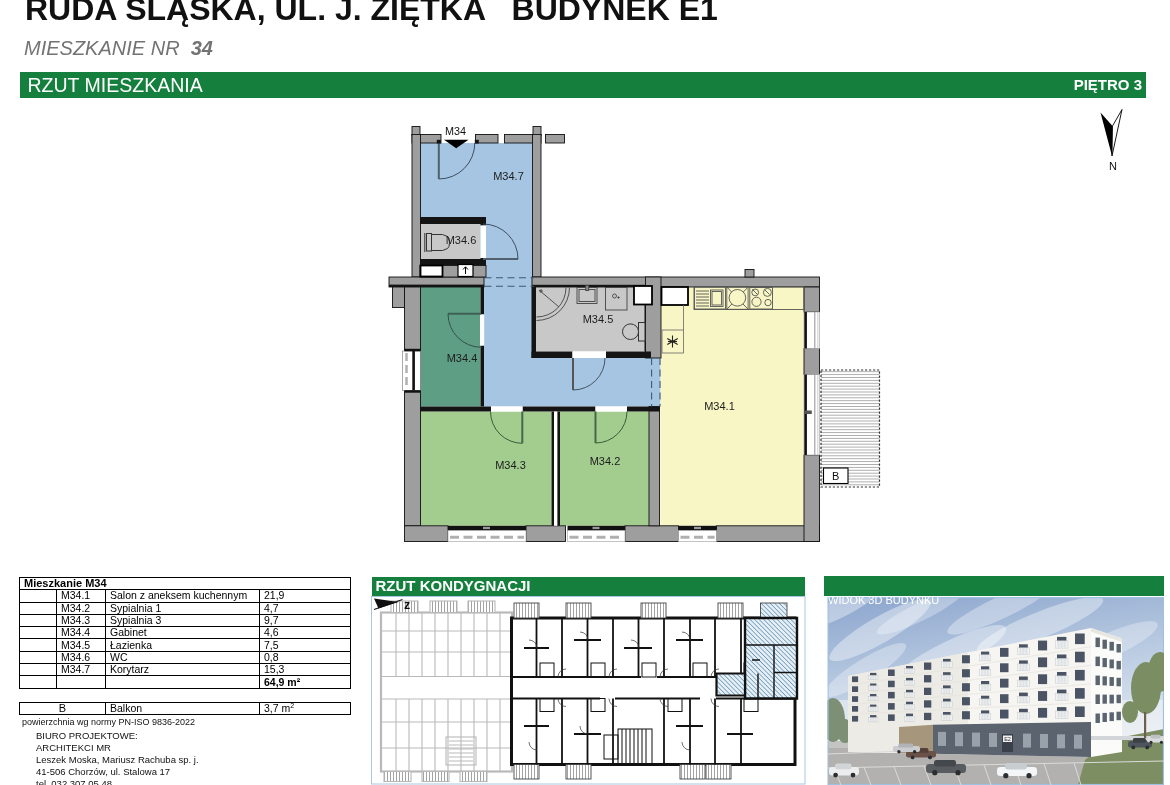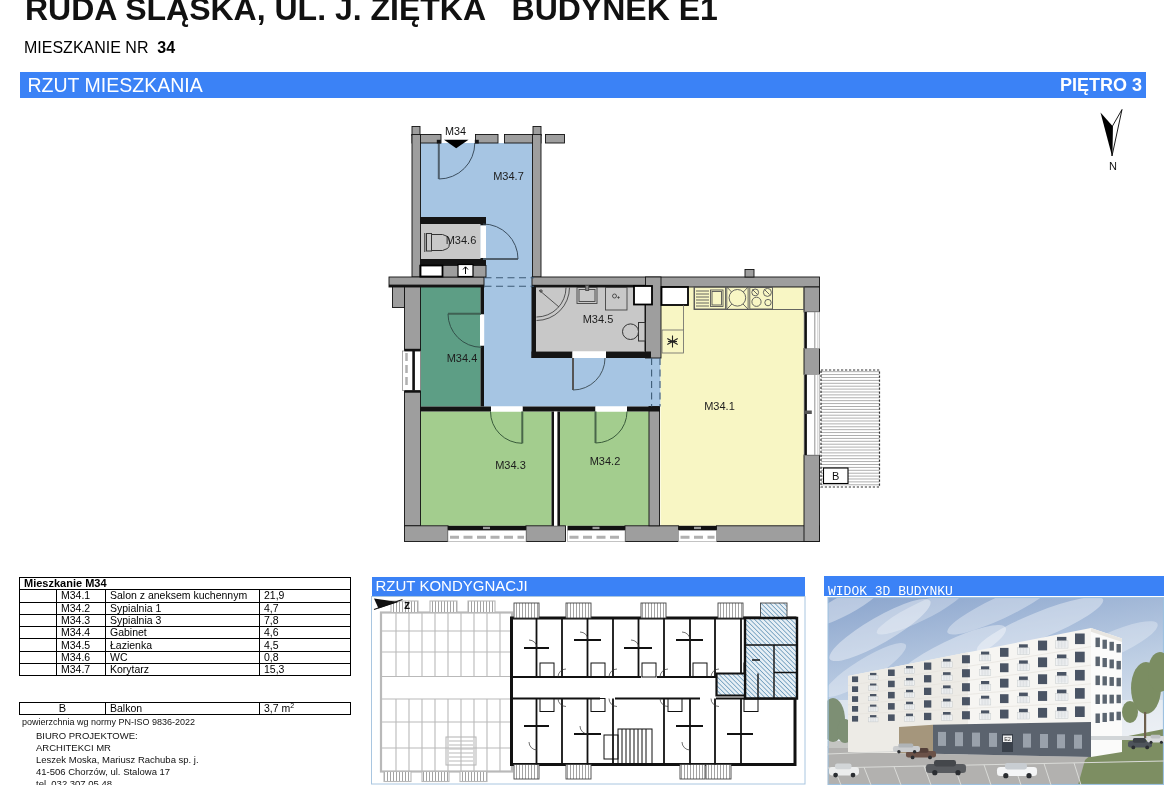--- a/index.html
+++ b/index.html
@@ -1,34 +1,34 @@
 <!DOCTYPE html>
 <html lang="pl"><head>
 <meta charset="utf-8">
 <title>Rzut mieszkania</title>
 <style>
   html,body{margin:0;padding:0;background:#fff;}
   body{width:1170px;height:785px;position:relative;overflow:hidden;
        font-family:"Liberation Sans", sans-serif;}
   .abs{position:absolute;}
-  .bar{background:#3b82f6;color:#fff;}
+  .bar{background:#15803d;color:#fff;}
   table.areas{border-collapse:collapse;table-layout:fixed;}
   table.areas td{border:1px solid #000;padding:0 0 0 4px;font-size:10.5px;
       height:11.3px;line-height:11px;overflow:hidden;white-space:nowrap;}
 </style>
 </head>
 <body>
 
 <div class="abs" style="left:25px;top:-7.5px;font-size:32px;line-height:32px;font-weight:bold;letter-spacing:0px;color:#111;white-space:pre;">RUDA ŚLĄSKA, UL. J. ZIĘTKA   BUDYNEK E1</div>
 
-<div class="abs" style="left:24px;top:39.5px;font-size:16px;line-height:16px;color:#000000;white-space:pre;">MIESZKANIE NR  <b>34</b></div>
+<div class="abs" style="left:24px;top:39.5px;font-size:20px;line-height:16px;color:#737373;white-space:pre;font-style:italic;">MIESZKANIE NR  <b>34</b></div>
 
 <div class="abs bar" style="left:20px;top:71.5px;width:1126px;height:26.5px;">
   <span class="abs" style="left:7.5px;top:3.5px;font-size:19.5px;line-height:20px;">RZUT MIESZKANIA</span>
-  <span class="abs" style="right:4px;top:4.5px;font-size:18px;line-height:18px;font-weight:bold;">PIĘTRO 3</span>
+  <span class="abs" style="right:4px;top:4.5px;font-size:15px;line-height:18px;font-weight:bold;">PIĘTRO 3</span>
 </div>
 
 <svg class="abs" style="left:0;top:0;" width="1170" height="785" viewBox="0 0 1170 785" xmlns="http://www.w3.org/2000/svg">
 <defs>
   <pattern id="balkHatch" width="1" height="2.9" patternUnits="userSpaceOnUse">
     <rect width="1" height="2.9" fill="#ffffff"></rect>
     <rect y="0" width="1" height="0.9" fill="#a6a6a6"></rect>
   </pattern>
   <pattern id="blueHatch" width="3.2" height="3.2" patternUnits="userSpaceOnUse" patternTransform="rotate(45)">
     <rect width="3.2" height="3.2" fill="#e7eff5"></rect>
@@ -855,45 +855,51 @@
  <tr>
           <td></td>
           <td>M34.2</td>
           <td>Sypialnia 1</td>
           <td>4,7</td>
         </tr>
  <tr>
           <td></td>
           <td>M34.3</td>
           <td>Sypialnia 3</td>
-          <td>7,8</td>
+          <td>9,7</td>
         </tr>
  <tr>
           <td></td>
           <td>M34.4</td>
           <td>Gabinet</td>
           <td>4,6</td>
         </tr>
  <tr>
           <td></td>
           <td>M34.5</td>
           <td>Łazienka</td>
-          <td>4,5</td>
+          <td>7,5</td>
         </tr>
  <tr>
           <td></td>
           <td>M34.6</td>
           <td>WC</td>
           <td>0,8</td>
         </tr>
  <tr>
           <td></td>
           <td>M34.7</td>
           <td>Korytarz</td>
           <td>15,3</td>
+        </tr>
+ <tr>
+          <td></td>
+          <td></td>
+          <td></td>
+          <td style="font-weight:bold;">64,9 m²</td>
         </tr>
 </tbody>
     </table>
 </div>
 
 <div class="abs" style="left:19px;top:702px;">
 <table class="areas" style="width:331px;">
  <colgroup>
         <col style="width:86px">
         <col style="width:154px">
@@ -908,19 +914,19 @@
 </tbody>
     </table>
 </div>
 
 <div class="abs" style="left:22px;top:716.5px;font-size:9px;color:#111;">powierzchnia wg normy PN-ISO 9836-2022</div>
 
 <div class="abs" style="left:36px;top:729.5px;font-size:9.5px;line-height:12px;color:#111;">
 BIURO PROJEKTOWE:<br>ARCHITEKCI MR<br>Leszek Moska, Mariusz Rachuba sp. j.<br>41-506 Chorzów, ul. Stalowa 17<br>tel. 032 307 05 48.
 </div>
 
-<div class="abs bar" style="left:371.5px;top:576.5px;width:433.5px;height:19px;">
+<div class="abs bar" style="left:371.5px;top:576.5px;width:433.5px;height:19px;font-weight:bold;">
   <span class="abs" style="left:4px;top:1.5px;font-size:15px;line-height:16px;">RZUT KONDYGNACJI</span>
 </div>
 
 <div class="abs bar" style="left:824px;top:576px;width:340px;height:19.5px;">
-  <span class="abs" style="left:4px;top:8px;font-size:13px;line-height:16px;font-family:Liberation Mono, monospace;">WIDOK 3D BUDYNKU</span>
+  <span class="abs" style="left:4px;top:16px;font-size:11px;line-height:16px;">WIDOK 3D BUDYNKU</span>
 </div>
 
 </body></html>

